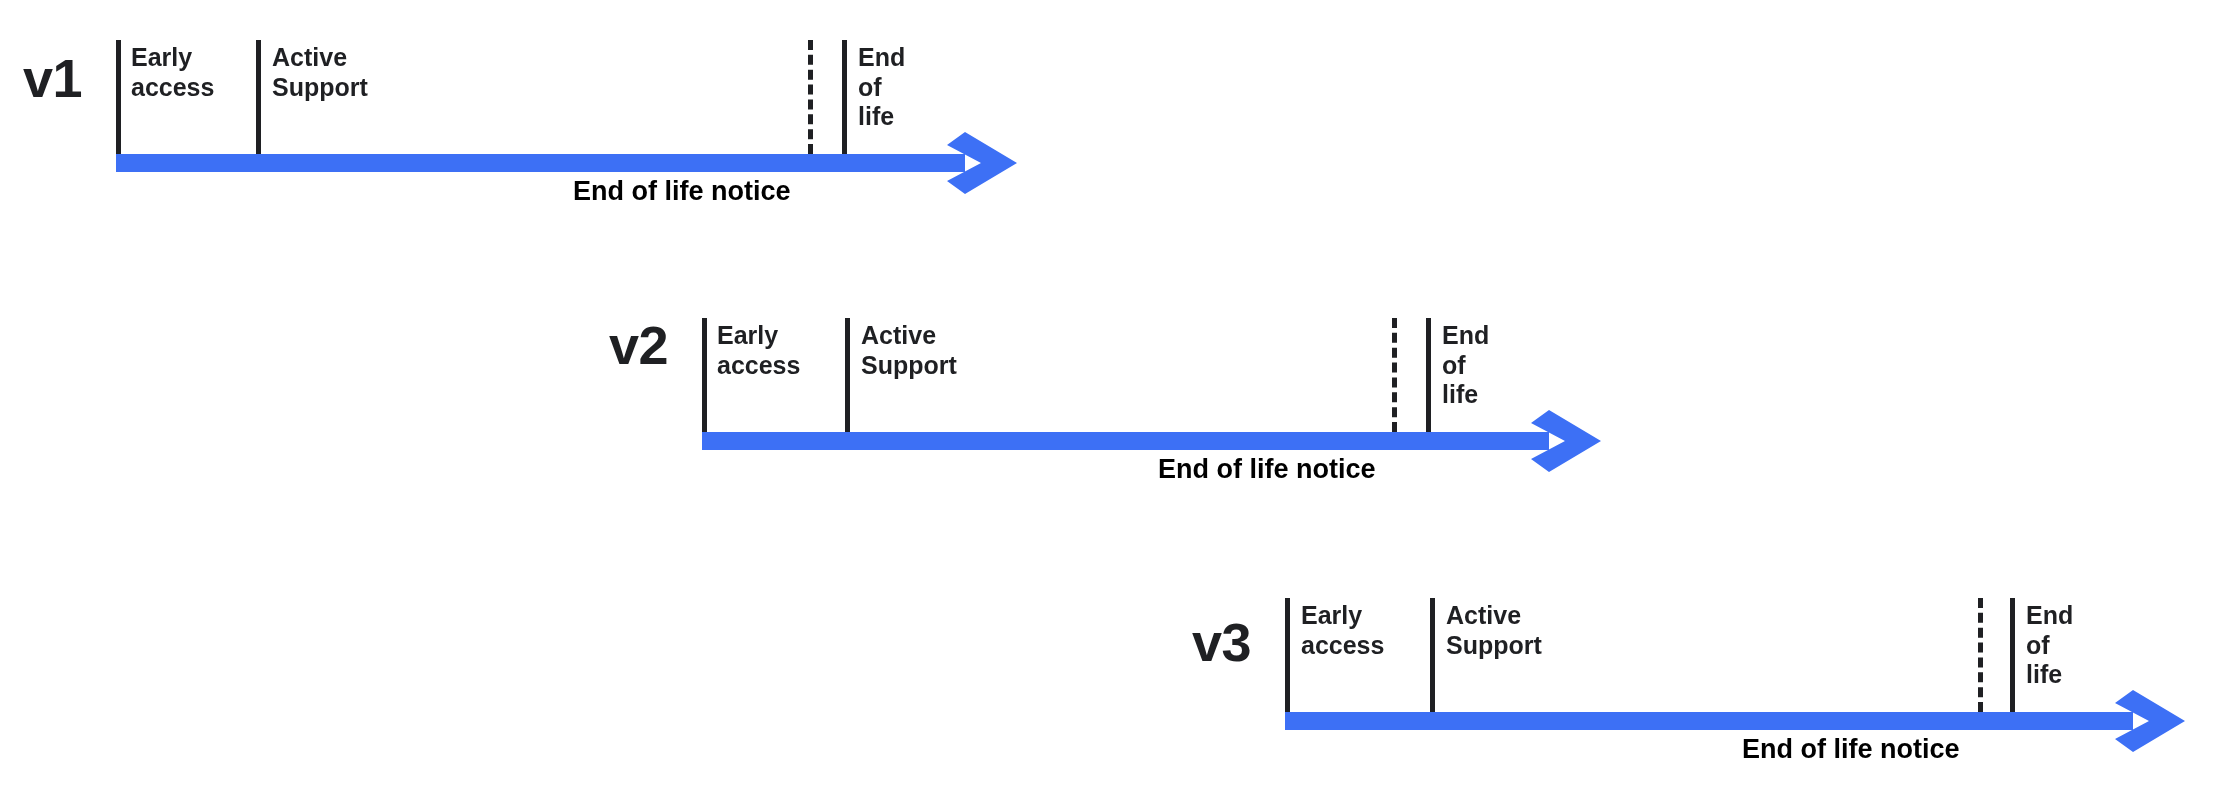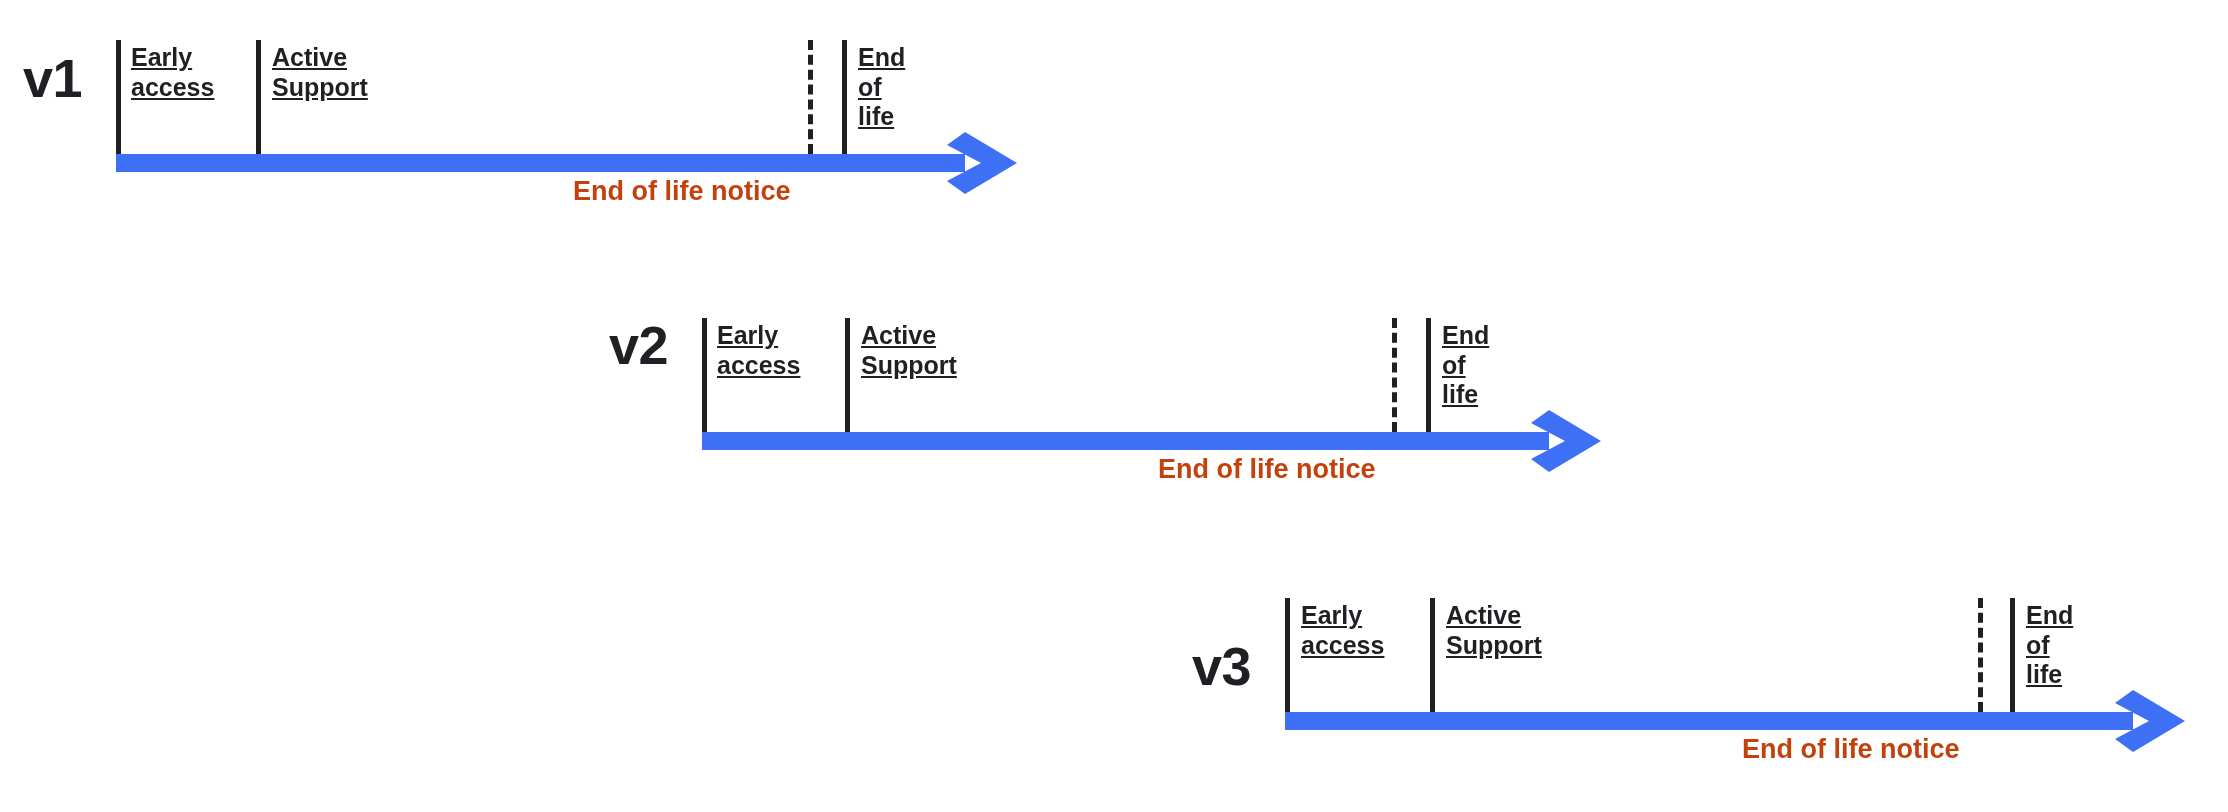--- a/index.html
+++ b/index.html
@@ -70,33 +70,32 @@
   }
 
   
   .phase-label {
     position: absolute;
     font-size: 25px;
     font-weight: 700;
     color: #1f2023;
     line-height: 1.18;
     white-space: pre-line;
-    text-decoration: underline;
   }
   .phase-label.narrow {
     width: 120px;
     white-space: normal;
   }
 
   
   .notice-label {
     position: absolute;
     font-size: 27px;
     font-weight: 700;
-    color: #c2410c;
+    color: #000000;
     line-height: 1;
     white-space: nowrap;
   }
 </style>
 </head>
 <body>
 
 <div id="diagram" style="width: 2228px; height: 812px; background: rgb(255, 255, 255);">
     <div class="timeline-row">
       <div class="version-label" style="left: 82px; top: 78px;">v1</div>
@@ -124,21 +123,21 @@
       <div class="phase-divider" style="left: 1426px; top: 318px; height: 114px;"></div>
       <div class="phase-label" style="left: 1442px; top: 321px;">End of life</div>
       <div class="notice-divider" style="left: 1392px; top: 318px; height: 114px;"></div>
       <div class="track-bar" style="left: 702px; top: 432px; width: 847px; background: rgb(61, 112, 245);"></div>
       <svg class="track-arrow" width="74" height="62" viewBox="0 0 74 62" style="left: 1527px; top: 410px;">
         <path d="M22 0 L74 31 L22 62 L4 49 L38 31 L4 13 Z" fill="#3d70f5"></path>
       </svg>
       <div class="notice-label" style="left: 1158px; top: 456px;">End of life notice</div>
     </div>
     <div class="timeline-row">
-      <div class="version-label" style="left: 1251px; top: 642px; margin-top: 24px;">v3</div>
+      <div class="version-label" style="left: 1251px; top: 642px;">v3</div>
       <div class="phase-divider" style="left: 1285px; top: 598px; height: 114px;"></div>
       <div class="phase-label narrow" style="left: 1301px; top: 601px;">Early
 access</div>
       <div class="phase-divider" style="left: 1430px; top: 598px; height: 114px;"></div>
       <div class="phase-label" style="left: 1446px; top: 601px;">Active Support</div>
       <div class="phase-divider" style="left: 2010px; top: 598px; height: 114px;"></div>
       <div class="phase-label" style="left: 2026px; top: 601px;">End of life</div>
       <div class="notice-divider" style="left: 1978px; top: 598px; height: 114px;"></div>
       <div class="track-bar" style="left: 1285px; top: 712px; width: 848px; background: rgb(61, 112, 245);"></div>
       <svg class="track-arrow" width="74" height="62" viewBox="0 0 74 62" style="left: 2111px; top: 690px;">

